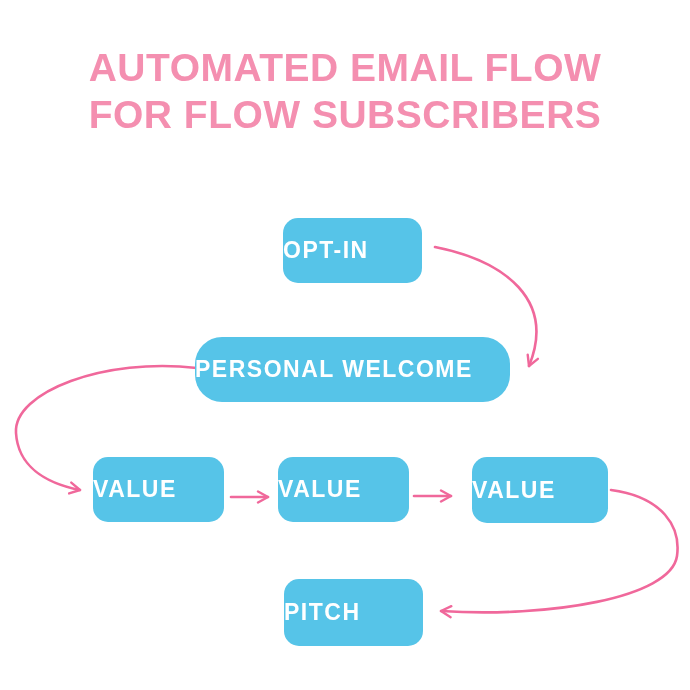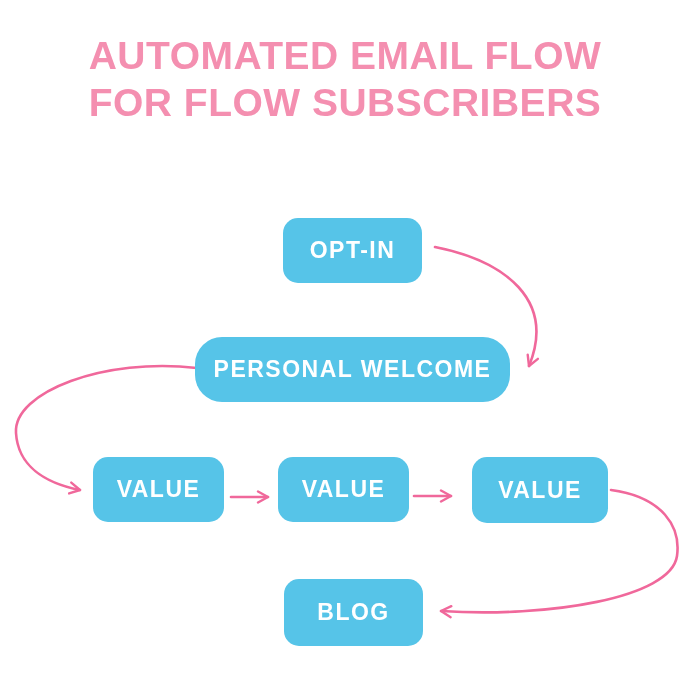--- a/index.html
+++ b/index.html
@@ -16,21 +16,21 @@
     font-family:"Liberation Sans","DejaVu Sans",sans-serif;
     position:relative;
     overflow:hidden;
   }
   .canvas{
     position:absolute;
     left:0;top:0;width:690px;height:690px;
   }
   .title{
     position:absolute;
-    left:0;top:32px;width:690px;
+    left:0;top:44px;width:690px;
     text-align:center;
     color:var(--title-text);
     font-size:39px;
     font-weight:800;
     letter-spacing:0.5px;
     line-height:47px;
   }
   .arrow-layer{
     position:absolute;left:0;top:0;width:690px;height:690px;
     pointer-events:none;
@@ -41,21 +41,21 @@
     stroke-width:2.6;
     stroke-linecap:round;
   }
   .node{
     position:absolute;
     background:var(--node-fill);
     border-radius:15px;
     color:var(--node-text);
     display:flex;
     align-items:center;
-    justify-content:center;
+    justify-content:flex-start;
     font-weight:800;
     font-size:23px;
     letter-spacing:1.5px;
     white-space:nowrap;
   }
   .node-opt-in          {left:283px;top:218px;width:139px;height:65px;}
   .node-personal-welcome{left:195px;top:337px;width:315px;height:65px;border-radius:27px;}
   .node-value-1         {left:93px; top:457px;width:131px;height:65px;}
   .node-value-2         {left:278px;top:457px;width:131px;height:65px;}
   .node-value-3         {left:472px;top:457px;width:136px;height:66px;}
@@ -98,16 +98,16 @@
 
   <div class="node node-value-2">
     <span>VALUE</span>
   </div>
 
   <div class="node node-value-3">
     <span>VALUE</span>
   </div>
 
   <div class="node node-pitch">
-    <span>BLOG</span>
+    <span>PITCH</span>
   </div>
 
 </div>
 
 </body></html>

